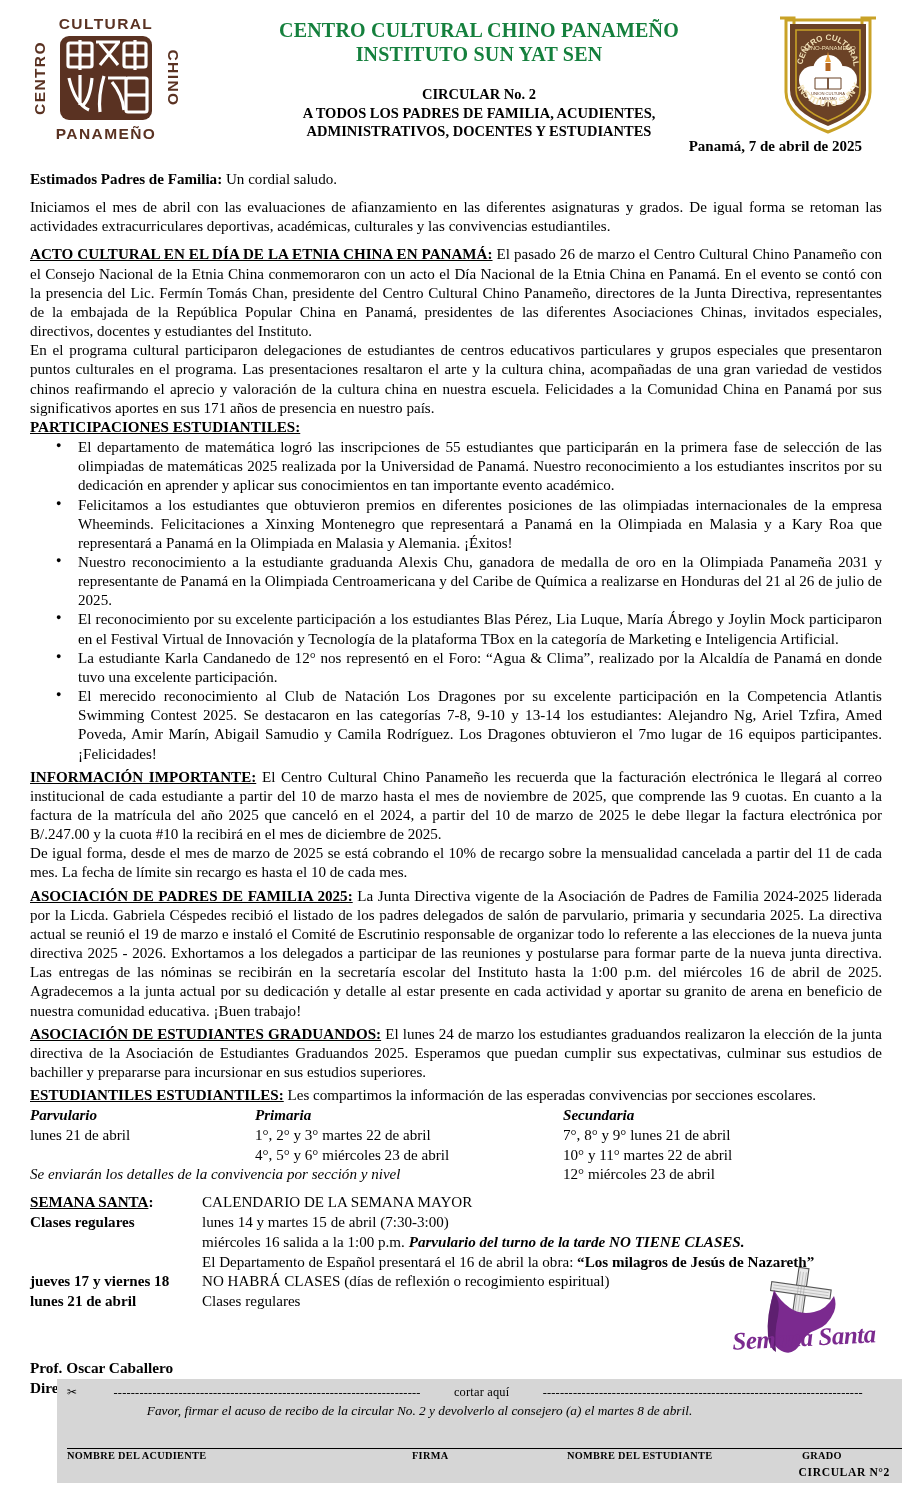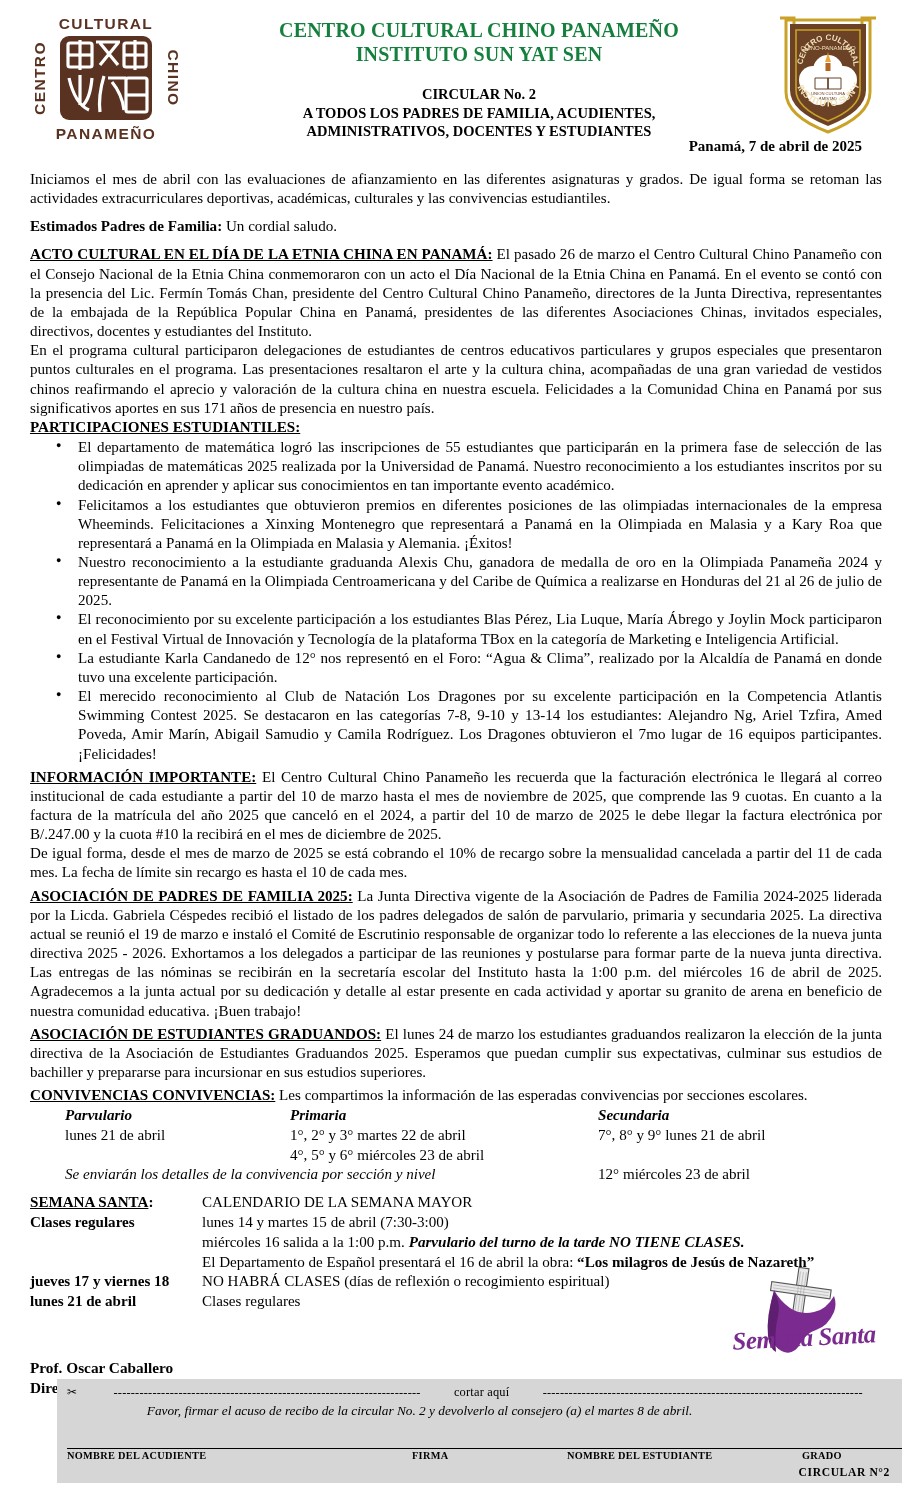--- a/index.html
+++ b/index.html
@@ -84,21 +84,21 @@
     content: "\25CF";
     position: absolute;
     left: -18px;
     top: -1px;
     font-size: 9px;
     line-height: 1.9;
   }
 
   
   .conv { margin-top: 1px; }
-  .conv-row { display: flex; font-size: 15.1px; line-height: 1.3; margin-left: 35px; }
+  .conv-row { display: flex; font-size: 15.1px; line-height: 1.3; }
   .c1 { width: 225px; flex: 0 0 225px; }
   .c2 { width: 308px; flex: 0 0 308px; }
   .c3 { flex: 1 1 auto; }
   .conv-head { font-style: italic; font-weight: bold; }
 
   
   .ss { margin-top: 8px; position: relative; }
   .ss-row { display: flex; font-size: 15.1px; line-height: 1.32; }
   .ss-l { width: 172px; flex: 0 0 172px; font-weight: bold; }
   .ss-r { flex: 1 1 auto; }
@@ -246,75 +246,76 @@
           <textPath href="#arcBot" startOffset="4%">INSTITUTO SUN YAT SEN</textPath>
         </text>
       </svg>
     </div>
   </div>
 
   <div class="date-line">Panamá, 7 de abril de 2025</div>
 
   <div class="body-wrap">
 
-    <p class="t sp">Iniciamos el mes de abril con las evaluaciones de afianzamiento en las diferentes asignaturas y grados. De igual forma se retoman las actividades extracurriculares deportivas, académicas, culturales y las convivencias estudiantiles.</p>
-
     <p class="t sp">
       <b>Estimados Padres de Familia:</b><span> Un cordial saludo.</span>
     </p>
+
+    <p class="t sp">Iniciamos el mes de abril con las evaluaciones de afianzamiento en las diferentes asignaturas y grados. De igual forma se retoman las actividades extracurriculares deportivas, académicas, culturales y las convivencias estudiantiles.</p>
 
     <p class="t sp">
       <span class="u">ACTO CULTURAL EN EL DÍA DE LA ETNIA CHINA EN PANAMÁ:</span><span> El pasado 26 de marzo el Centro Cultural Chino Panameño con el Consejo Nacional de la Etnia China conmemoraron con un acto el Día Nacional de la Etnia China en Panamá. En el evento se contó con la presencia del Lic. Fermín Tomás Chan, presidente del Centro Cultural Chino Panameño, directores de la Junta Directiva, representantes de la embajada de la República Popular China en Panamá, presidentes de las diferentes Asociaciones Chinas, invitados especiales, directivos, docentes y estudiantes del Instituto.</span>
     </p>
     <p class="t">En el programa cultural participaron delegaciones de estudiantes de centros educativos particulares y grupos especiales que presentaron puntos culturales en el programa. Las presentaciones resaltaron el arte y la cultura china, acompañadas de una gran variedad de vestidos chinos reafirmando el aprecio y valoración de la cultura china en nuestra escuela. Felicidades a la Comunidad China en Panamá por sus significativos aportes en sus 171 años de presencia en nuestro país.</p>
 
     <p class="t">
       <span class="u">PARTICIPACIONES ESTUDIANTILES:</span>
     </p>
 
     <ul class="bullets">
       <li>El departamento de matemática logró las inscripciones de 55 estudiantes que participarán en la primera fase de selección de las olimpiadas de matemáticas 2025 realizada por la Universidad de Panamá. Nuestro reconocimiento a los estudiantes inscritos por su dedicación en aprender y aplicar sus conocimientos en tan importante evento académico.</li>
       <li>Felicitamos a los estudiantes que obtuvieron premios en diferentes posiciones de las olimpiadas internacionales de la empresa Wheeminds. Felicitaciones a Xinxing Montenegro que representará a Panamá en la Olimpiada en Malasia y a Kary Roa que representará a Panamá en la Olimpiada en Malasia y Alemania. ¡Éxitos!</li>
-      <li>Nuestro reconocimiento a la estudiante graduanda Alexis Chu, ganadora de medalla de oro en la Olimpiada Panameña 2024 y representante de Panamá en la Olimpiada Centroamericana y del Caribe de Química a realizarse en Honduras del 21 al 26 de julio de 2025.</li>
+      <li>Nuestro reconocimiento a la estudiante graduanda Alexis Chu, ganadora de medalla de oro en la Olimpiada Panameña 2031 y representante de Panamá en la Olimpiada Centroamericana y del Caribe de Química a realizarse en Honduras del 21 al 26 de julio de 2025.</li>
       <li>El reconocimiento por su excelente participación a los estudiantes Blas Pérez, Lia Luque, María Ábrego y Joylin Mock participaron en el Festival Virtual de Innovación y Tecnología de la plataforma TBox en la categoría de Marketing e Inteligencia Artificial.</li>
       <li>La estudiante Karla Candanedo de 12° nos representó en el Foro: “Agua &amp; Clima”, realizado por la Alcaldía de Panamá en donde tuvo una excelente participación.</li>
       <li>El merecido reconocimiento al Club de Natación Los Dragones por su excelente participación en la Competencia Atlantis Swimming Contest 2025. Se destacaron en las categorías 7-8, 9-10 y 13-14 los estudiantes: Alejandro Ng, Ariel Tzfira, Amed Poveda, Amir Marín, Abigail Samudio y Camila Rodríguez. Los Dragones obtuvieron el 7mo lugar de 16 equipos participantes. ¡Felicidades!</li>
     </ul>
 
     <p class="t" style="margin-top:4px">
       <span class="u">INFORMACIÓN IMPORTANTE:</span><span> El Centro Cultural Chino Panameño les recuerda que la facturación electrónica le llegará al correo institucional de cada estudiante a partir del 10 de marzo hasta el mes de noviembre de 2025, que comprende las 9 cuotas. En cuanto a la factura de la matrícula del año 2025 que canceló en el 2024, a partir del 10 de marzo de 2025 le debe llegar la factura electrónica por B/.247.00 y la cuota #10 la recibirá en el mes de diciembre de 2025.</span>
     </p>
     <p class="t">De igual forma, desde el mes de marzo de 2025 se está cobrando el 10% de recargo sobre la mensualidad cancelada a partir del 11 de cada mes. La fecha de límite sin recargo es hasta el 10 de cada mes.</p>
 
     <p class="t" style="margin-top:4px">
       <span class="u">ASOCIACIÓN DE PADRES DE FAMILIA 2025:</span><span> La Junta Directiva vigente de la Asociación de Padres de Familia 2024-2025 liderada por la Licda. Gabriela Céspedes recibió el listado de los padres delegados de salón de parvulario, primaria y secundaria 2025. La directiva actual se reunió el 19 de marzo e instaló el Comité de Escrutinio responsable de organizar todo lo referente a las elecciones de la nueva junta directiva 2025 - 2026. Exhortamos a los delegados a participar de las reuniones y postularse para formar parte de la nueva junta directiva. Las entregas de las nóminas se recibirán en la secretaría escolar del Instituto hasta la 1:00 p.m. del miércoles 16 de abril de 2025.   Agradecemos a la junta actual por su dedicación y detalle al estar presente en cada actividad y aportar su granito de arena en beneficio de nuestra comunidad educativa. ¡Buen trabajo!</span>
     </p>
 
     <p class="t" style="margin-top:4px">
       <span class="u">ASOCIACIÓN DE ESTUDIANTES GRADUANDOS:</span><span> El lunes 24 de marzo los estudiantes graduandos realizaron la elección de la junta directiva de la Asociación de Estudiantes Graduandos 2025. Esperamos que puedan cumplir sus expectativas, culminar sus estudios de bachiller y prepararse para incursionar en sus estudios superiores.</span>
     </p>
 
     <p class="t" style="margin-top:4px">
-      <span class="u">CONVIVENCIAS CONVIVENCIAS:</span><span> Les compartimos la información de las esperadas convivencias por secciones escolares.</span>
+      <span class="u">ESTUDIANTILES ESTUDIANTILES:</span><span> Les compartimos la información de las esperadas convivencias por secciones escolares.</span>
     </p>
 
     <div class="conv">
       <div class="conv-row">
         <div class="c1 conv-head">Parvulario</div>
         <div class="c2 conv-head">Primaria</div>
         <div class="c3 conv-head">Secundaria</div>
       </div>
       <div class="conv-row">
         <div class="c1">lunes 21 de abril</div>
         <div class="c2">1°, 2° y 3° martes 22 de abril</div>
         <div class="c3">7°, 8° y 9° lunes 21 de abril</div>
       </div>
       <div class="conv-row">
         <div class="c1"></div>
         <div class="c2">4°, 5° y 6° miércoles 23 de abril</div>
+        <div class="c3">10° y 11° martes 22 de abril</div>
       </div>
       <div class="conv-row">
         <div class="c1 it" style="width:533px;flex:0 0 533px">Se enviarán los detalles de la convivencia por sección y nivel</div>
         <div class="c3">12° miércoles 23 de abril</div>
       </div>
     </div>
 
     <div class="ss">
       <div class="ss-row">
         <div class="ss-l"><span class="u">SEMANA SANTA</span><span>:</span></div>

